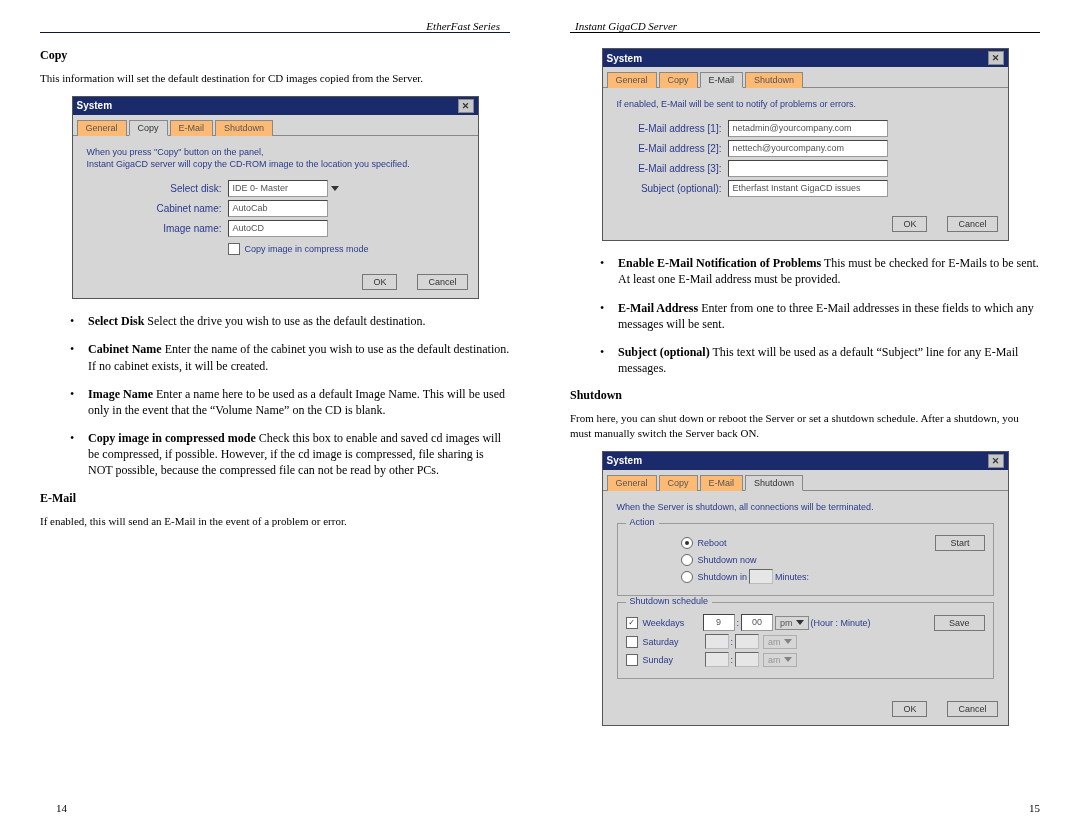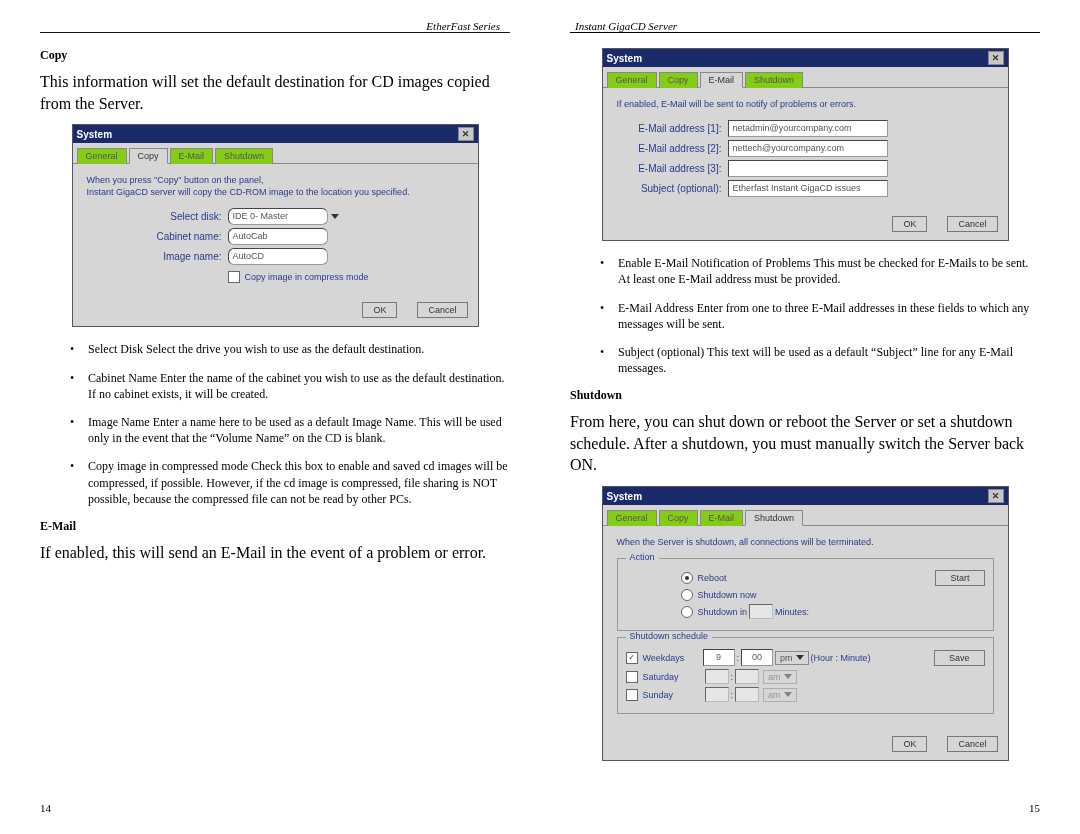--- a/index.html
+++ b/index.html
@@ -37,48 +37,48 @@
     padding-left: 5px;
     border-bottom: 1px solid #000;
     margin-bottom: 15px;
   }
   .section-title {
     font-weight: bold;
     font-size: 12px;
     margin: 10px 0 8px 0;
   }
   p.body {
-    font-size: 16px;
+    font-size: 11px;
     line-height: 1.35;
     margin: 0 0 10px 0;
   }
   ul.bullets {
     list-style: none;
     padding: 0 0 0 30px;
     margin: 8px 0;
   }
   ul.bullets li {
     position: relative;
     padding-left: 18px;
     margin-bottom: 12px;
     line-height: 1.35;
   }
   ul.bullets li::before {
     content: "•";
     position: absolute;
     left: 0;
     top: 0;
   }
-  .bold { font-weight: normal; }
+  .bold { font-weight: bold; }
   .pagenum {
     position: absolute;
     bottom: 20px;
     font-size: 11px;
   }
-  .pagenum.left { left: 40px; }
+  .pagenum.left { left: 56px; }
   .pagenum.right { right: 40px; }
 
   
   .dialog {
     width: 405px;
     margin: 6px auto 14px auto;
     border: 1px solid #555;
     background: #d6d6d6;
     font-family: Arial, sans-serif;
     font-size: 9px;
@@ -109,21 +109,21 @@
     display: flex;
     background: #d6d6d6;
     padding: 4px 4px 0 4px;
     border-bottom: 1px solid #888;
   }
   .tab {
     padding: 2px 8px;
     margin-right: 2px;
     border: 1px solid #888;
     border-bottom: none;
-    background: #84cc16;
+    background: #fdba74;
     color: #555;
     font-size: 9px;
     position: relative;
     top: 1px;
   }
   .tab.active {
     background: #d6d6d6;
     border-bottom: 1px solid #d6d6d6;
     color: #333;
   }
@@ -151,21 +151,21 @@
   .field-input {
     border: 1px inset #999;
     background: #fff;
     color: #555;
     font-size: 9px;
     padding: 1px 4px;
     height: 13px;
     line-height: 13px;
     width: 150px;
   }
-  .field-input.narrow { width: 90px; border-radius: 6px; }
+  .field-input.narrow { width: 90px; }
   .field-input.tiny { width: 22px; text-align: center;}
   .select-arrow {
     display: inline-block;
     width: 0; height: 0;
     border-left: 4px solid transparent;
     border-right: 4px solid transparent;
     border-top: 5px solid #333;
     margin-left: 3px;
     vertical-align: middle;
   }

